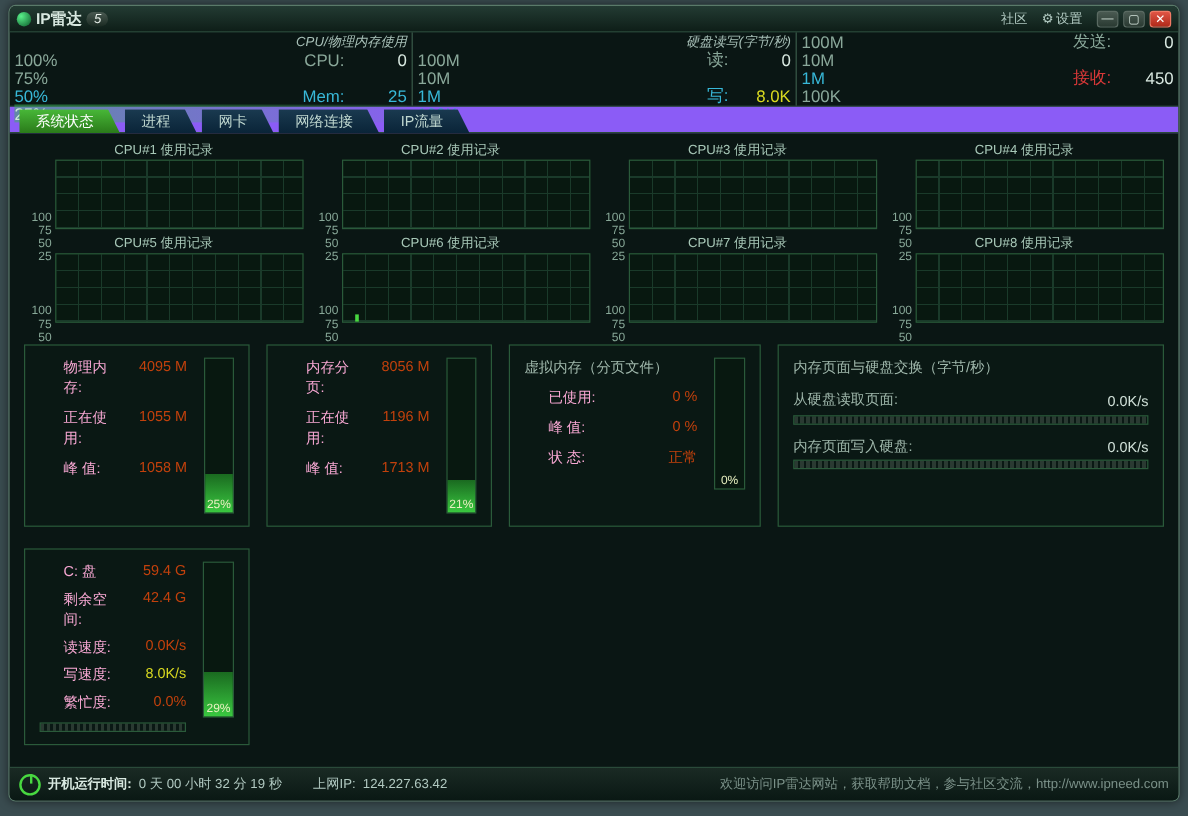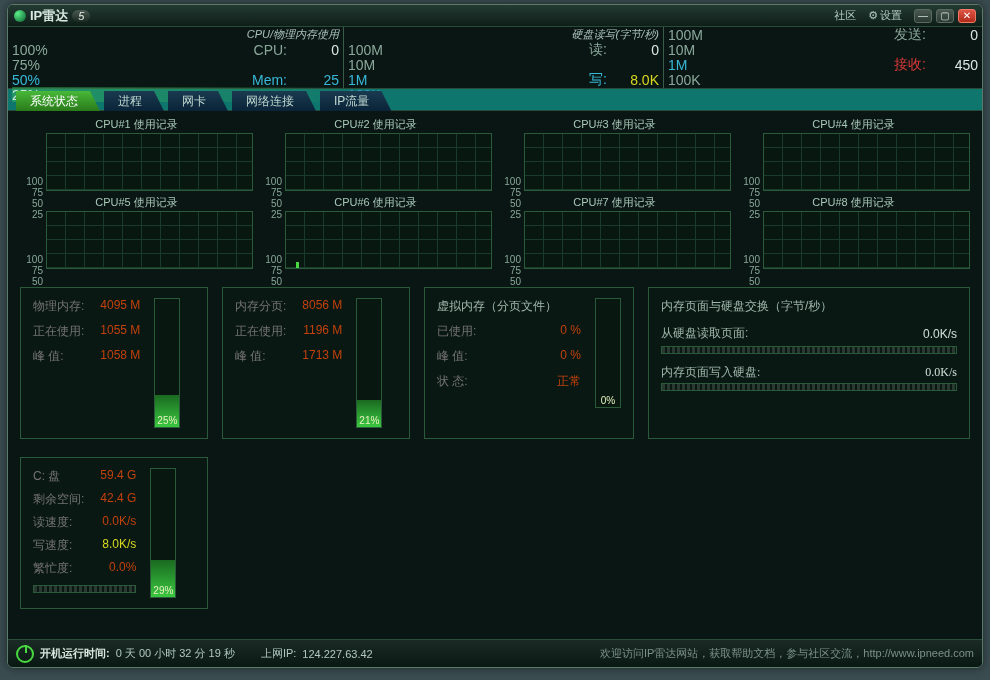--- a/index.html
+++ b/index.html
@@ -102,21 +102,21 @@
 .mp-row.hl .val.mem { color: #38b8d8; }
 .mp-row .val.y { color: #d8d820; }
 .mp-row .val.recv { color: #d8e8e0; }
 .mp-row.sel { background: linear-gradient(to right, rgba(58,180,90,.5), rgba(58,180,90,.05)); }
 .mp-row .y2 { color: #d8d820; }
 
 
 .tabs {
   display: flex;
   height: 22px;
-  background: #0f766e;
+  background: #8b5cf6;
   border-bottom: 1px solid #2a4a3a;
   padding-left: 8px;
 }
 .tab {
   padding: 0 14px;
   height: 20px;
   margin-top: 2px;
   margin-right: 4px;
   line-height: 20px;
   font-size: 12px;
@@ -195,21 +195,21 @@
   display: flex;
 }
 .panel .kv {
   display: grid;
   grid-template-columns: auto auto;
   column-gap: 16px;
   row-gap: 8px;
   align-content: start;
   font-size: 12px;
 }
-.panel .kv .k { color: #737373; }
+.panel .kv .k { color: #f9a8d4; margin-left: 20px; }
 .panel .kv .v { color: #c2410c; text-align: right; }
 .panel .kv .v.y { color: #d8d820; }
 .vbar {
   width: 26px;
   height: 130px;
   margin-left: 14px;
   border: 1px solid #2a5a3a;
   background: #081810;
   position: relative;
 }
@@ -512,21 +512,21 @@
 
       <div class="panel" style="flex:1;flex-direction:column">
         <div style="color:#a0b8ac;margin-bottom:10px">内存页面与硬盘交换（字节/秒）</div>
         <div id="swap-kv">
             <div style="display: flex; justify-content: space-between; align-items: center; margin-bottom: 4px;">
               <span class="k" style="color:#a0b8ac">从硬盘读取页面:</span>
               <span class="v" style="color:#d0e0d8">0.0K/s</span>
             </div>
             <div class="mini-prog" style="width: 100%;"></div>
             <div style="height: 10px;"></div>
-            <div style="display: flex; justify-content: space-between; align-items: center; margin-bottom: 0; font-family: Liberation Serif, serif;">
+            <div style="display: flex; justify-content: space-between; align-items: center; margin-bottom: 0;">
               <span class="k" style="color:#a0b8ac">内存页面写入硬盘:</span>
               <span class="v" style="color:#d0e0d8">0.0K/s</span>
             </div>
             <div class="mini-prog" style="width: 100%;"></div>
             <div style="height: 10px;"></div>
           </div>
       </div>
     </div>
 
     <div class="panel-row">

